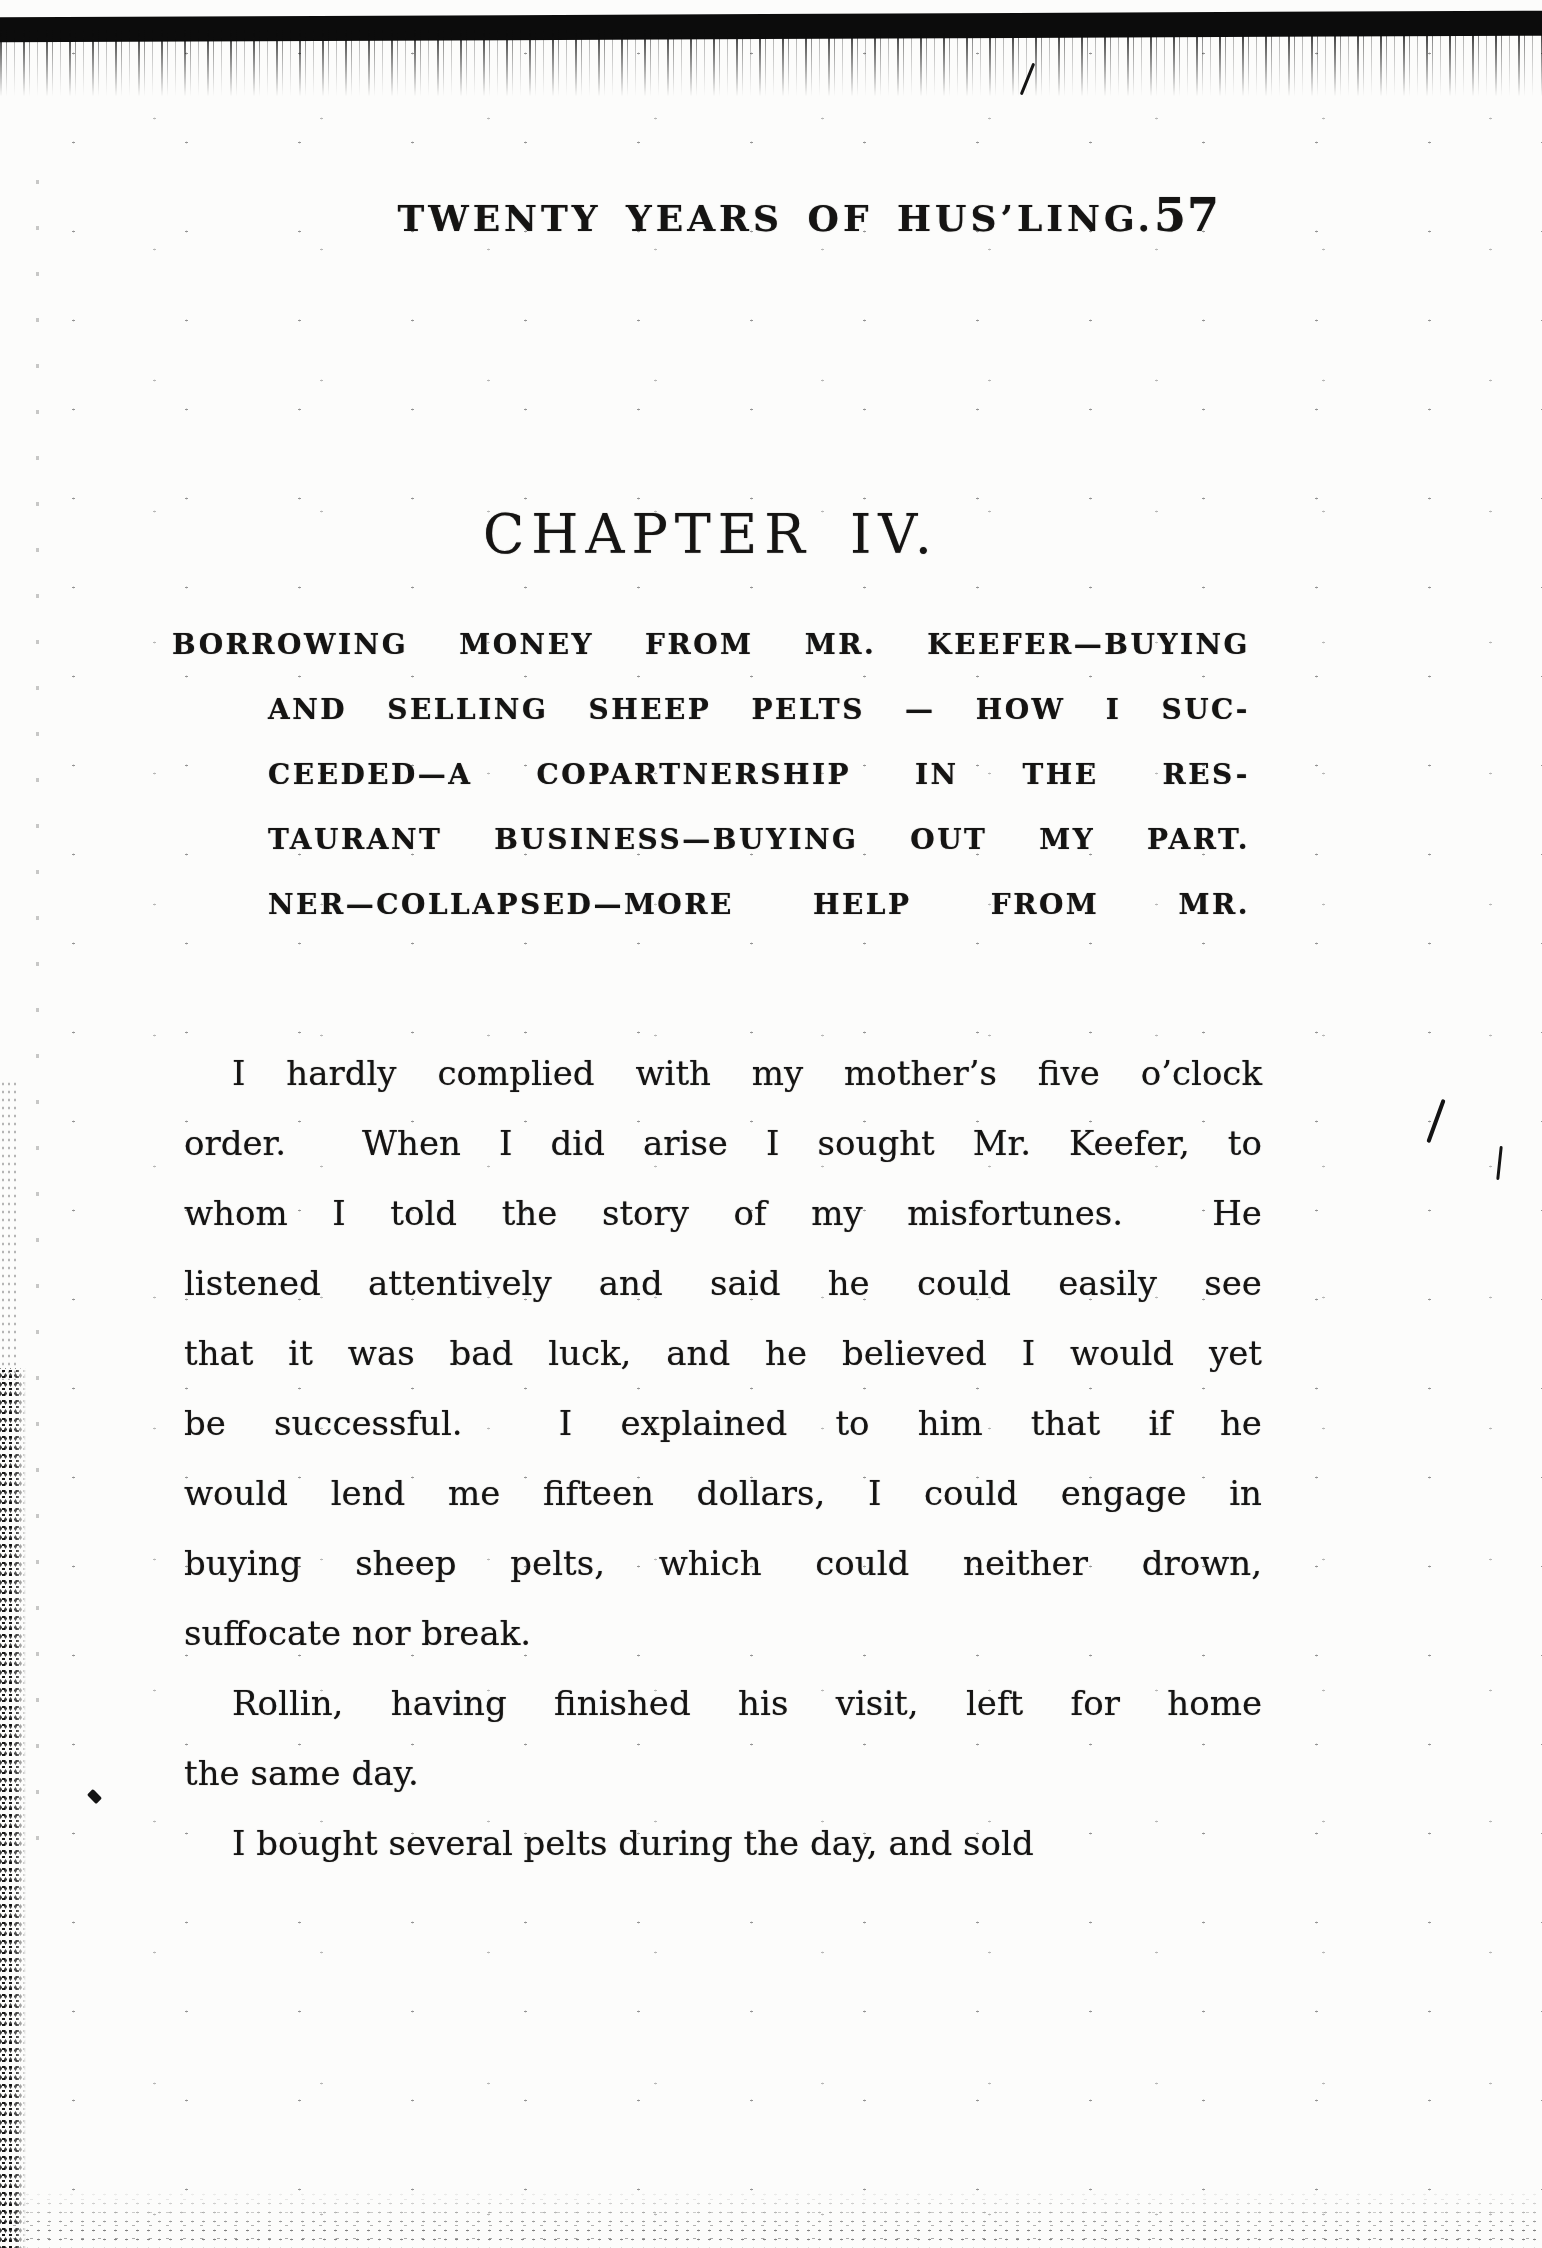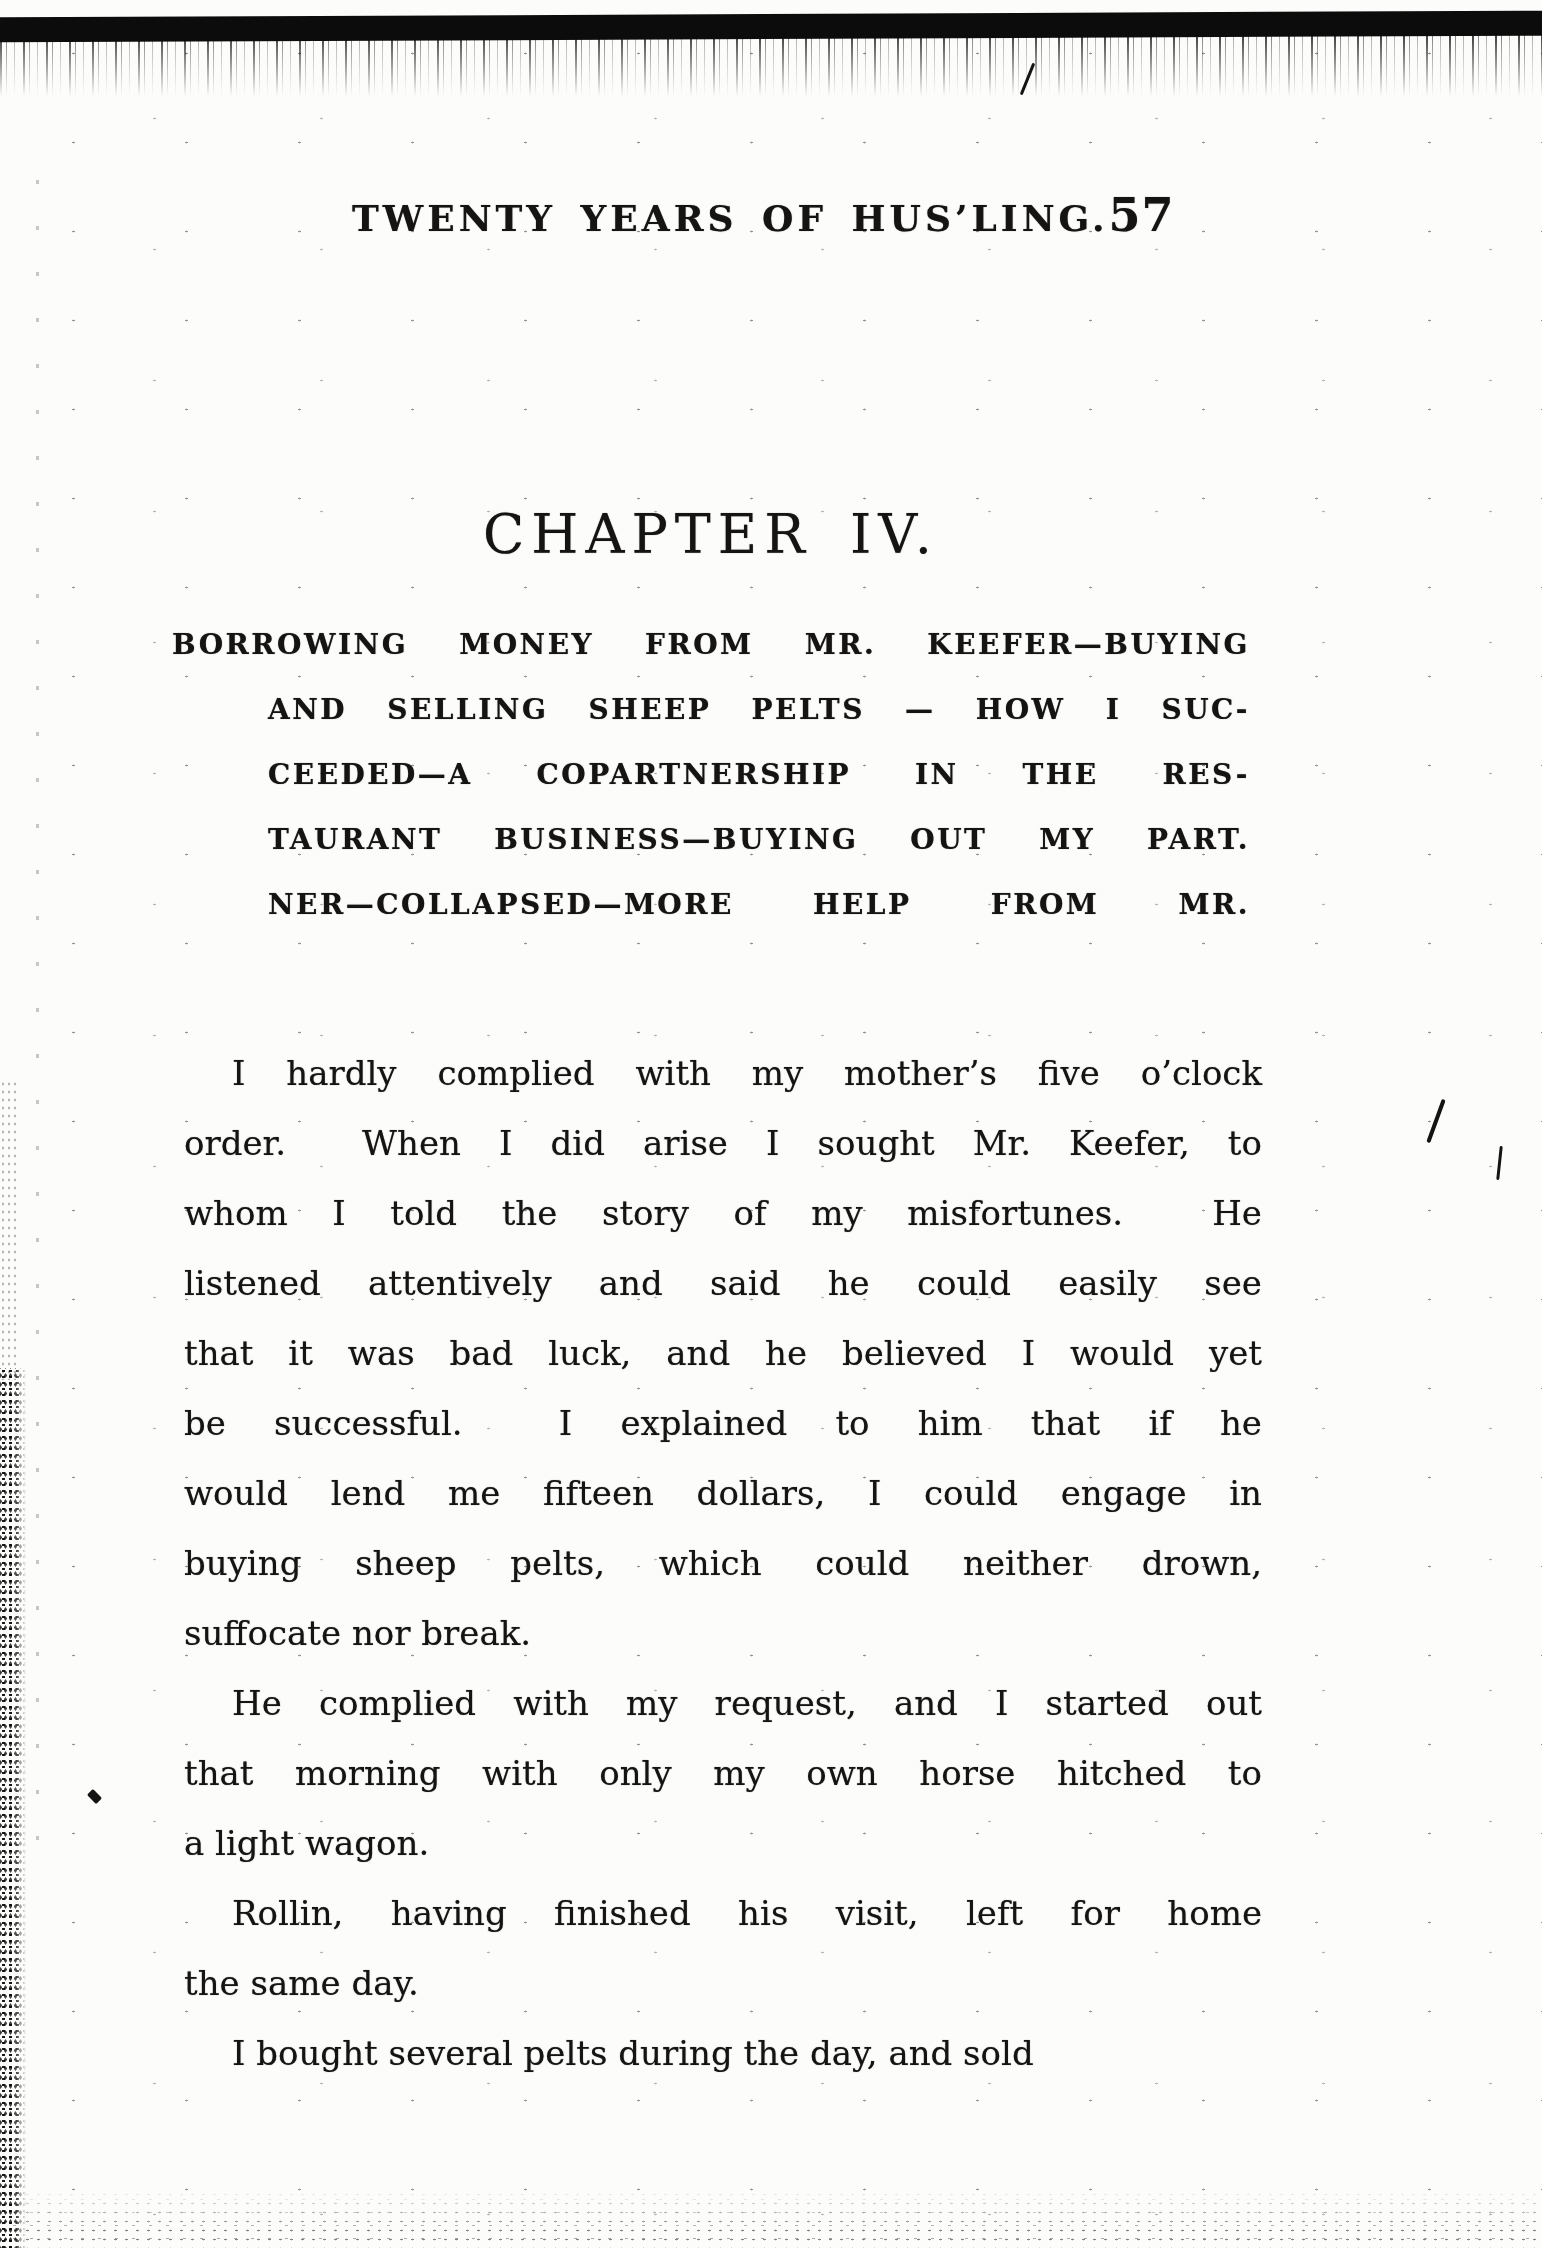--- a/index.html
+++ b/index.html
@@ -64,22 +64,22 @@
     mask-image:linear-gradient(to top,#000 30%,transparent 100%);
   }
   .stray{position:absolute;background:#141414;}
   .stray-slash-top{left:1026px;top:62px;width:3px;height:34px;transform:rotate(22deg);border-radius:2px;}
   .stray-slash-right-1{left:1434px;top:1098px;width:4px;height:46px;transform:rotate(20deg);border-radius:3px;}
   .stray-slash-right-2{left:1498px;top:1146px;width:3px;height:34px;transform:rotate(6deg);border-radius:2px;}
   .stray-diamond{left:88px;top:1790px;width:13px;height:13px;transform:rotate(45deg) scaleY(.65);border-radius:2px;}
   
   .ink{text-shadow:0 0 1px rgba(10,10,10,.55);}
   .header-row{
-    position:absolute;top:188px;left:352px;width:880px;
-    display:flex;justify-content:flex-start;align-items:baseline;
+    position:absolute;top:188px;left:340px;width:880px;
+    display:flex;justify-content:flex-end;align-items:baseline;
   }
   .running-title{
     font-size:36px;font-weight:bold;letter-spacing:4px;word-spacing:8px;
   }
   .page-number{font-size:46px;font-weight:bold;letter-spacing:1px;}
   .chapter-heading{
     position:absolute;top:503px;left:172px;width:1078px;
     text-align:center;font-size:54px;font-weight:normal;
     letter-spacing:7px;word-spacing:14px;
   }
@@ -143,25 +143,20 @@
         <div class="tline">order.  When I did arise I sought Mr. Keefer, to</div>
         <div class="tline">whom I told the story of my misfortunes.  He</div>
         <div class="tline">listened attentively and said he could easily see</div>
         <div class="tline">that it was bad luck, and he believed I would yet</div>
         <div class="tline">be successful.  I explained to him that if he</div>
         <div class="tline">would lend me fifteen dollars, I could engage in</div>
         <div class="tline">buying sheep pelts, which could neither drown,</div>
         <div class="tline tline-last">suffocate nor break.</div>
       </div>
     <div class="para">
-        <div class="tline">He complied with my request, and I started out</div>
-        <div class="tline">that morning with only my own horse hitched to</div>
-        <div class="tline tline-last">a light wagon.</div>
-      </div>
-    <div class="para">
         <div class="tline">Rollin, having finished his visit, left for home</div>
         <div class="tline tline-last">the same day.</div>
       </div>
     <div class="para">
         <div class="tline tline-last">I bought several pelts during the day, and sold</div>
       </div>
   </div>
 
   <div class="scan-page-noise"></div>
 </div>

